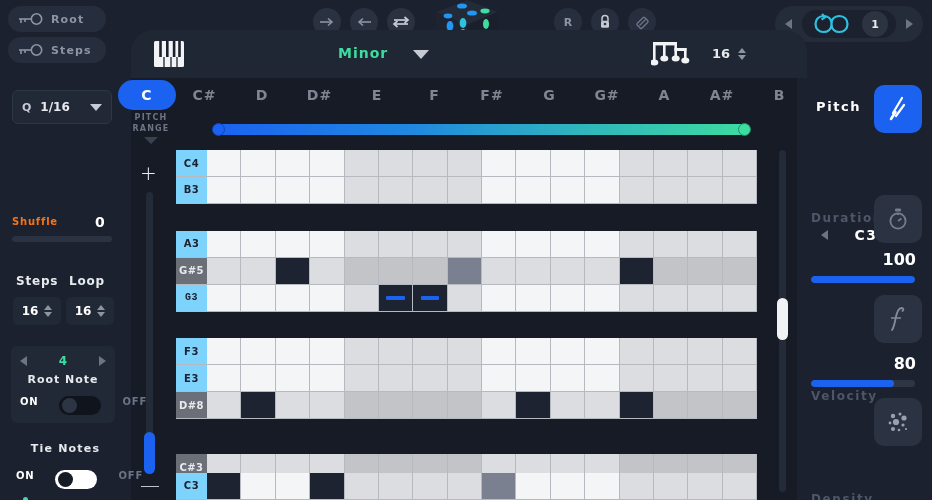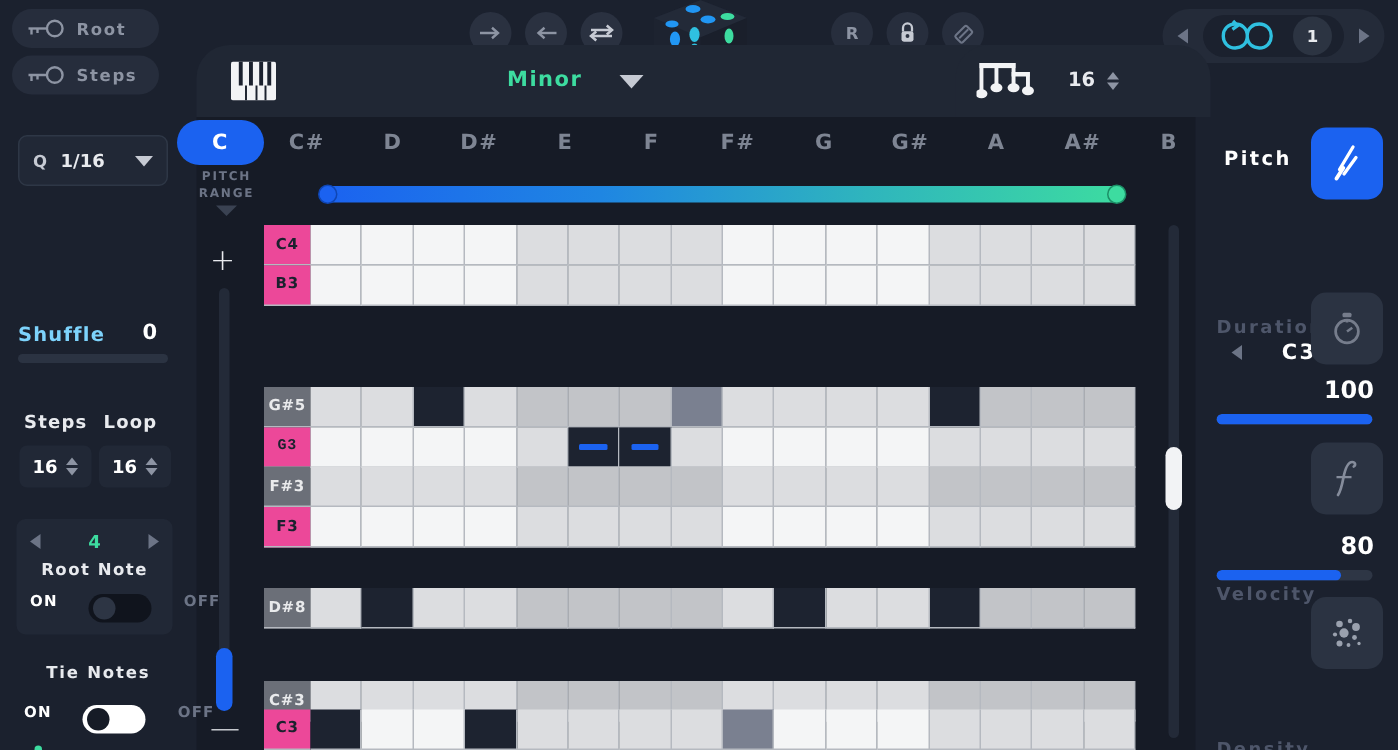--- a/index.html
+++ b/index.html
@@ -81,21 +81,21 @@
   .sidebar { position:absolute; left:0; top:78px; width:131px; height:422px; background:#1b212e; }
   .qsel {
     position:absolute; left:12px; top:12px; width:100px; height:34px;
     background:#212836; border:1px solid #2e3746; border-radius:6px;
     display:flex; align-items:center; padding:0 9px; gap:9px;
   }
   .qsel .q { font-size:11px; font-weight:bold; color:#c6cad3; }
   .qsel .v { font-size:12px; font-weight:bold; color:#e8eaee; }
   .qsel .c { width:0;height:0;border-left:6px solid transparent;border-right:6px solid transparent;border-top:7px solid #c6cad3; margin-left:auto; }
 
-  .shuffle-label { position:absolute; left:12px; top:138px; font-size:13px; font-weight:bold; color:#7dd3fc; letter-spacing:.8px; }
+  .shuffle-label { position:absolute; left:12px; top:138px; font-size:10px; font-weight:bold; color:#f97316; letter-spacing:.8px; }
   .shuffle-val { position:absolute; left:95px; top:136px; font-size:14px; font-weight:bold; color:#fff; }
   .shuffle-track { position:absolute; left:12px; top:158px; width:100px; height:6px; background:#2b3342; border-radius:3px; }
 
   .sl-steps { position:absolute; left:16px; top:196px; font-size:12px; font-weight:bold; letter-spacing:.8px; color:#e8eaee; }
   .sl-loop  { position:absolute; left:69px; top:196px; font-size:12px; font-weight:bold; letter-spacing:.8px; color:#e8eaee; }
   .numbox {
     position:absolute; top:219px; width:48px; height:28px; background:#212836;
     border-radius:5px; display:flex; align-items:center; justify-content:center; gap:6px;
   }
   .numbox .n { font-size:12px; font-weight:bold; color:#fff; }
@@ -153,21 +153,21 @@
   .gradtrack .h.r { right:-1px; background:#3ddca0; border:1px solid #1c8f67; }
 
   
   .gridwrap { position:absolute; left:176px; top:150px; width:581px; height:350px; overflow:hidden; }
   .gridrow { position:absolute; left:0; width:581px; height:27px; display:flex; }
   .rowlbl {
     width:31px; height:100%; display:flex; align-items:center; justify-content:center;
     font-size:10px; font-weight:bold; letter-spacing:.5px;
     border-bottom:1px solid #b5b9c0;
   }
-  .rowlbl.white { background:#ec4899; color:#1b212e; }
+  .rowlbl.white { background:#7dd3fc; color:#1b212e; }
   .rowlbl.black { background:#6b6f78; color:#e9eaec; }
   .cells { flex:1; display:flex; }
   .cell { flex:1; border-right:1px solid #b5b9c0; border-bottom:1px solid #b5b9c0; position:relative; }
   .cell.w0 { background:#f4f5f6; }
   .cell.w1 { background:#dcdde0; }
   .cell.b0 { background:#dcdde0; }
   .cell.b1 { background:#c2c4c8; }
   .cell.note { background:#1d2330 !important; }
   .cell.ghost { background:#7a8090 !important; }
   .cell .vel {
@@ -477,20 +477,41 @@
           <div class="cell w0"></div>
           <div class="cell w0"></div>
           <div class="cell w0"></div>
           <div class="cell w0"></div>
           <div class="cell w1"></div>
           <div class="cell w1"></div>
           <div class="cell w1"></div>
           <div class="cell w1"></div>
         </div>
       </div>
+      <div class="gridrow" style="top: 80.7px;">
+        <div class="rowlbl white">A3</div>
+        <div class="cells">
+          <div class="cell w0"></div>
+          <div class="cell w0"></div>
+          <div class="cell w0"></div>
+          <div class="cell w0"></div>
+          <div class="cell w1"></div>
+          <div class="cell w1"></div>
+          <div class="cell w1"></div>
+          <div class="cell w1"></div>
+          <div class="cell w0"></div>
+          <div class="cell w0"></div>
+          <div class="cell w0"></div>
+          <div class="cell w0"></div>
+          <div class="cell w1"></div>
+          <div class="cell w1"></div>
+          <div class="cell w1"></div>
+          <div class="cell w1"></div>
+        </div>
+      </div>
       <div class="gridrow" style="top: 107.6px;">
         <div class="rowlbl black">G#5</div>
         <div class="cells">
           <div class="cell b0"></div>
           <div class="cell b0"></div>
           <div class="cell b0 note"></div>
           <div class="cell b0"></div>
           <div class="cell b1"></div>
           <div class="cell b1"></div>
           <div class="cell b1"></div>
@@ -523,43 +544,43 @@
           <div class="cell w0"></div>
           <div class="cell w0"></div>
           <div class="cell w0"></div>
           <div class="cell w0"></div>
           <div class="cell w1"></div>
           <div class="cell w1"></div>
           <div class="cell w1"></div>
           <div class="cell w1"></div>
         </div>
       </div>
-      <div class="gridrow" style="top: 161.4px;">
-        <div class="rowlbl black">F#3</div>
-        <div class="cells">
-          <div class="cell b0"></div>
-          <div class="cell b0"></div>
-          <div class="cell b0"></div>
-          <div class="cell b0"></div>
-          <div class="cell b1"></div>
-          <div class="cell b1"></div>
-          <div class="cell b1"></div>
-          <div class="cell b1"></div>
-          <div class="cell b0"></div>
-          <div class="cell b0"></div>
-          <div class="cell b0"></div>
-          <div class="cell b0"></div>
-          <div class="cell b1"></div>
-          <div class="cell b1"></div>
-          <div class="cell b1"></div>
-          <div class="cell b1"></div>
-        </div>
-      </div>
       <div class="gridrow" style="top: 188.3px;">
         <div class="rowlbl white">F3</div>
+        <div class="cells">
+          <div class="cell w0"></div>
+          <div class="cell w0"></div>
+          <div class="cell w0"></div>
+          <div class="cell w0"></div>
+          <div class="cell w1"></div>
+          <div class="cell w1"></div>
+          <div class="cell w1"></div>
+          <div class="cell w1"></div>
+          <div class="cell w0"></div>
+          <div class="cell w0"></div>
+          <div class="cell w0"></div>
+          <div class="cell w0"></div>
+          <div class="cell w1"></div>
+          <div class="cell w1"></div>
+          <div class="cell w1"></div>
+          <div class="cell w1"></div>
+        </div>
+      </div>
+      <div class="gridrow" style="top: 215.2px;">
+        <div class="rowlbl white">E3</div>
         <div class="cells">
           <div class="cell w0"></div>
           <div class="cell w0"></div>
           <div class="cell w0"></div>
           <div class="cell w0"></div>
           <div class="cell w1"></div>
           <div class="cell w1"></div>
           <div class="cell w1"></div>
           <div class="cell w1"></div>
           <div class="cell w0"></div>

